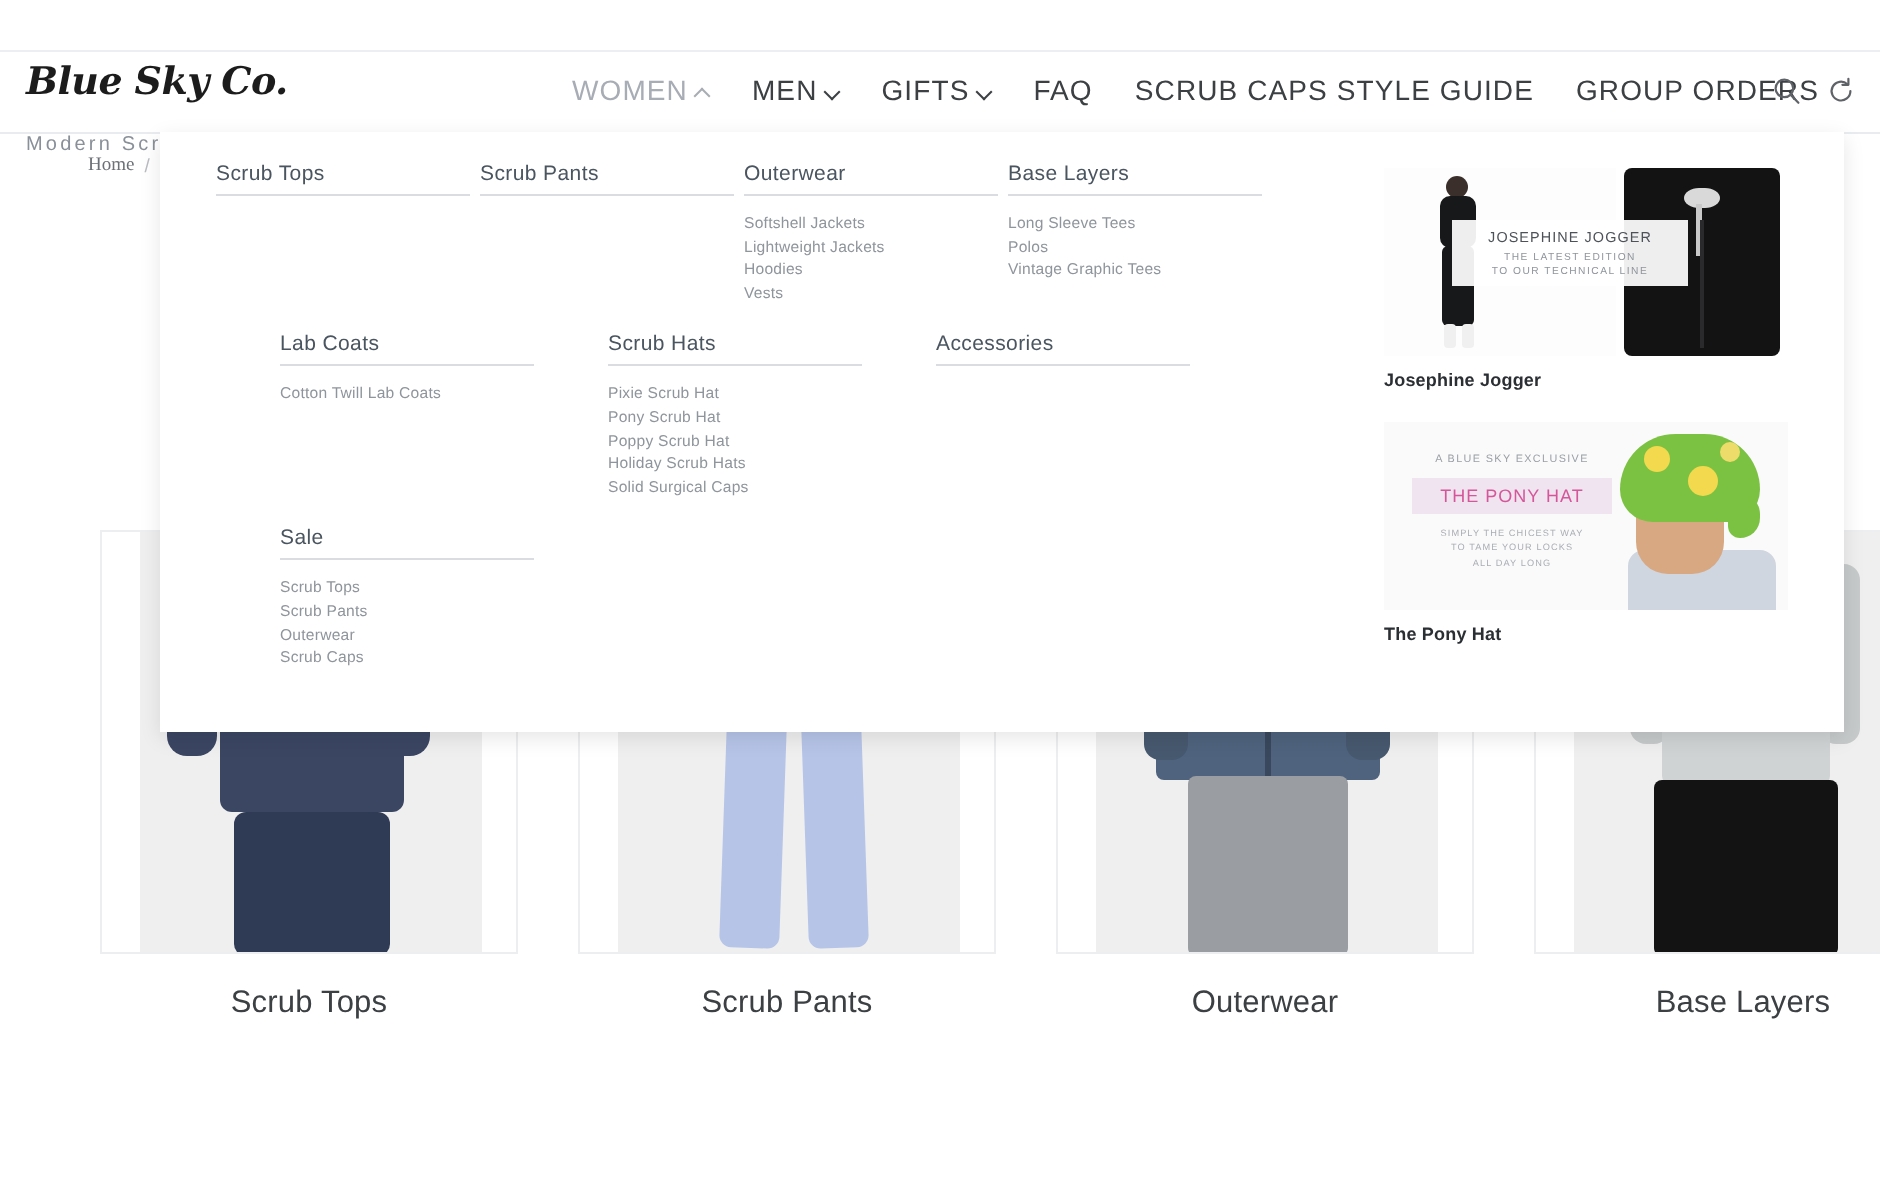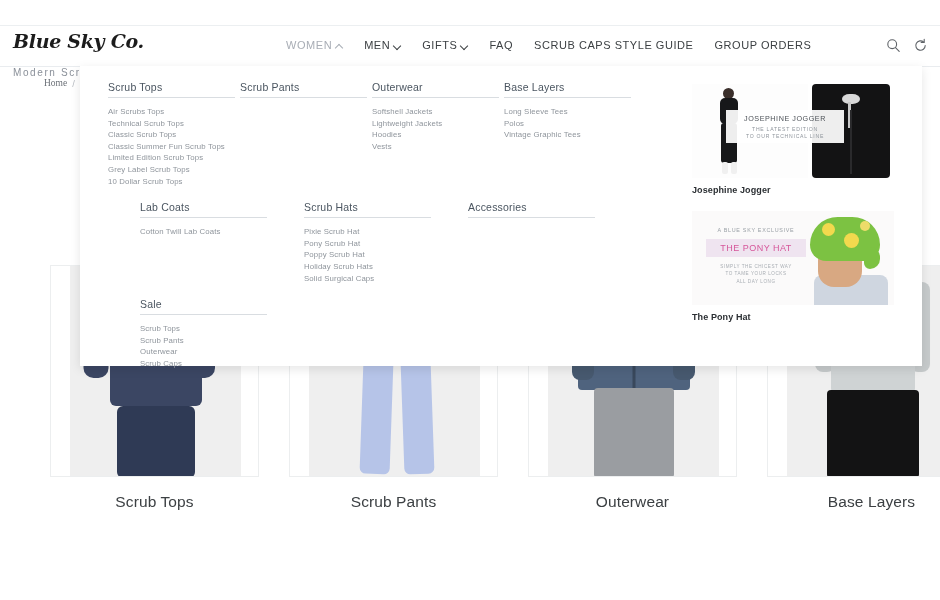--- a/index.html
+++ b/index.html
@@ -34,21 +34,21 @@
     line-height: 11px; margin-top: 16px; white-space: nowrap;
   }
 
   .nav {
     position: absolute; left: 286px; top: 13px;
     display: flex; align-items: center; gap: 21px;
     white-space: nowrap;
   }
   .nav-item {
     display: flex; align-items: center; gap: 4px;
-    font-size: 11px; letter-spacing: 0.55px; color: #3c4043;
+    font-size: 14px; letter-spacing: 0.55px; color: #3c4043;
     cursor: pointer; line-height: 12px;
   }
   .nav-item.active { color: #a8adb5; }
   .chev { display: inline-block; width: 7px; height: 7px; position: relative; }
   .chev::before {
     content: ""; position: absolute; left: 0; top: 1px;
     width: 5px; height: 5px;
     border-right: 1.2px solid currentColor; border-bottom: 1.2px solid currentColor;
     transform: rotate(45deg);
   }
@@ -273,29 +273,20 @@
 
   </div>
 
   <div class="dropdown">
     <div class="dd-inner">
 
       <div class="dd-cols">
 
         <div class="dd-col">
           <div class="dd-head">Scrub Tops</div>
-          <ul class="dd-list">
-            <li>Air Scrubs Tops</li>
-            <li>Technical Scrub Tops</li>
-            <li>Classic Scrub Tops</li>
-            <li>Classic Summer Fun Scrub Tops</li>
-            <li>Limited Edition Scrub Tops</li>
-            <li>Grey Label Scrub Tops</li>
-            <li>10 Dollar Scrub Tops</li>
-          </ul>
         </div>
 
         <div class="dd-col">
           <div class="dd-head">Scrub Pants</div>
         </div>
 
         <div class="dd-col">
           <div class="dd-head">Outerwear</div>
           <ul class="dd-list">
             <li>Softshell Jackets</li>

